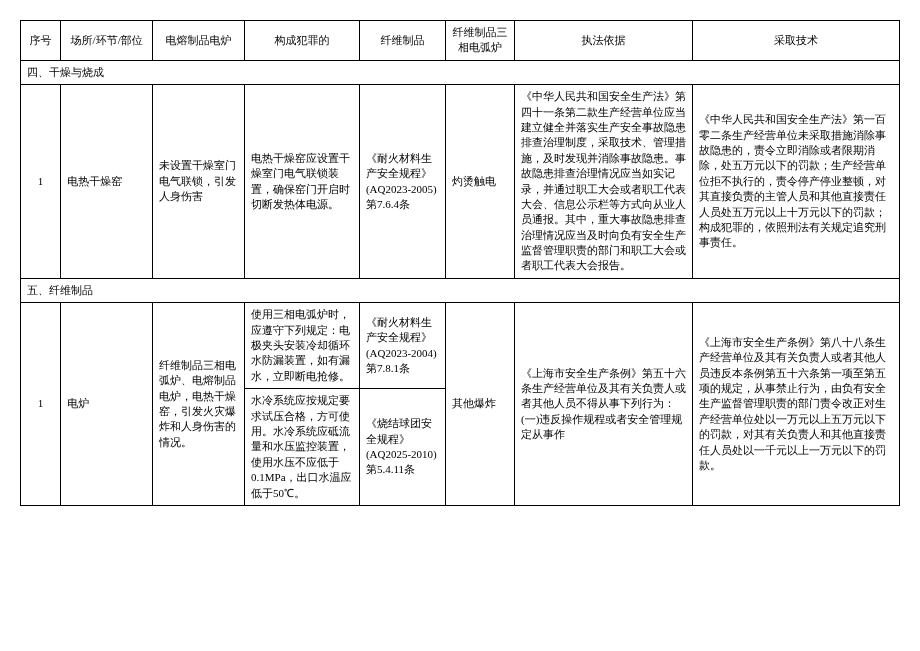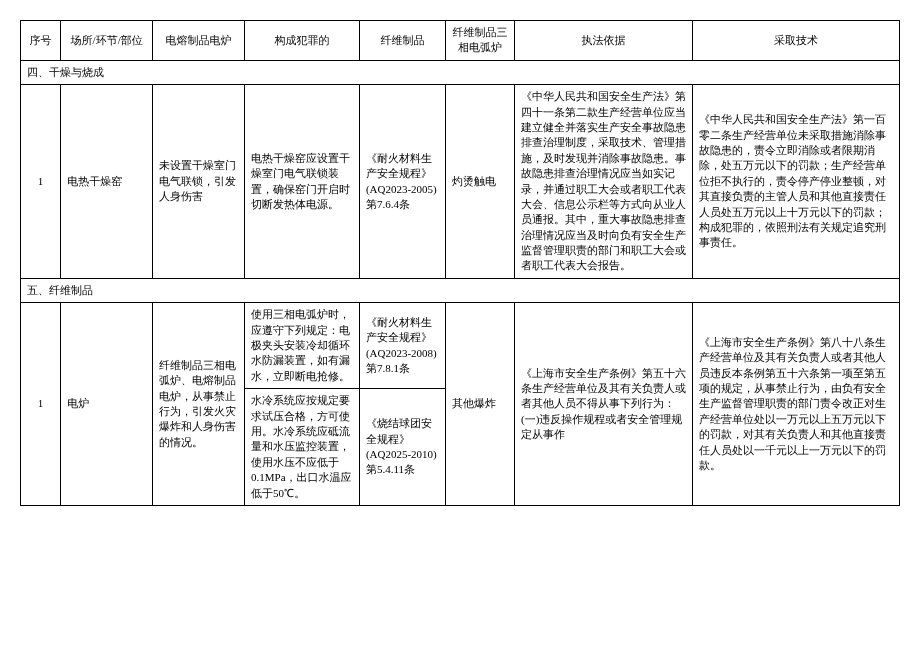--- a/index.html
+++ b/index.html
@@ -84,23 +84,23 @@
       <td>灼烫触电</td>
       <td>《中华人民共和国安全生产法》第四十一条第二款生产经营单位应当建立健全并落实生产安全事故隐患排查治理制度，采取技术、管理措施，及时发现并消除事故隐患。事故隐患排查治理情况应当如实记录，并通过职工大会或者职工代表大会、信息公示栏等方式向从业人员通报。其中，重大事故隐患排查治理情况应当及时向负有安全生产监督管理职责的部门和职工大会或者职工代表大会报告。</td>
       <td>《中华人民共和国安全生产法》第一百零二条生产经营单位未采取措施消除事故隐患的，责令立即消除或者限期消除，处五万元以下的罚款；生产经营单位拒不执行的，责令停产停业整顿，对其直接负责的主管人员和其他直接责任人员处五万元以上十万元以下的罚款；构成犯罪的，依照刑法有关规定追究刑事责任。</td>
     </tr>
     <tr>
       <td colspan="8" class="section-header">五、纤维制品</td>
     </tr>
     <tr>
       <td rowspan="2" class="center">1</td>
       <td rowspan="2">电炉</td>
-      <td rowspan="2">纤维制品三相电弧炉、电熔制品电炉，从事禁止行为，引发火灾爆炸和人身伤害的情况。</td>
+      <td rowspan="2">纤维制品三相电弧炉、电熔制品电炉，电热干燥窑，引发火灾爆炸和人身伤害的情况。</td>
       <td>使用三相电弧炉时，应遵守下列规定：电极夹头安装冷却循环水防漏装置，如有漏水，立即断电抢修。</td>
-      <td>《耐火材料生产安全规程》(AQ2023-2008)第7.8.1条</td>
+      <td>《耐火材料生产安全规程》(AQ2023-2004)第7.8.1条</td>
       <td rowspan="2">其他爆炸</td>
       <td rowspan="2">《上海市安全生产条例》第五十六条生产经营单位及其有关负责人或者其他人员不得从事下列行为：(一)违反操作规程或者安全管理规定从事作</td>
       <td rowspan="2">《上海市安全生产条例》第八十八条生产经营单位及其有关负责人或者其他人员违反本条例第五十六条第一项至第五项的规定，从事禁止行为，由负有安全生产监督管理职责的部门责令改正对生产经营单位处以一万元以上五万元以下的罚款，对其有关负责人和其他直接责任人员处以一千元以上一万元以下的罚款。</td>
     </tr>
     <tr>
       <td>水冷系统应按规定要求试压合格，方可使用。水冷系统应砥流量和水压监控装置，使用水压不应低于0.1MPa，出口水温应低于50℃。</td>
       <td>《烧结球团安全规程》(AQ2025-2010)第5.4.11条</td>
     </tr>
   </tbody>
 </table>

